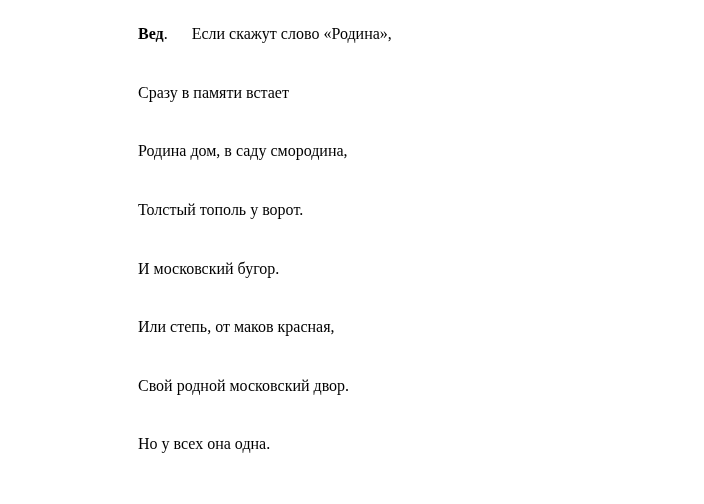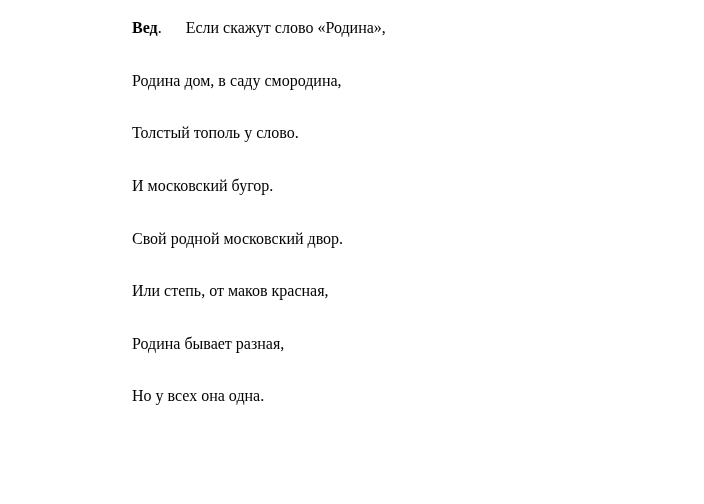--- a/index.html
+++ b/index.html
@@ -17,42 +17,42 @@
     font-size: 16px;
     color: #000000;
   }
   .content {
     position: absolute;
     left: 122px;
     top: 8px;
     right: 20px;
   }
   .line {
-    margin: 10px;
+    margin: 16px;
     padding: 0;
     height: 42.65px;
     line-height: 19px;
     white-space: pre;
     font-family: Liberation Serif, serif;
   }
   .speaker {
     font-weight: bold;
   }
   .tab-gap {
     display: inline-block;
     width: 24px;
   }
 </style>
 </head>
 <body>
 
 <div class="page">
   <div class="content">
     <p class="line"><span class="speaker">Вед</span><span>.</span><span class="tab-gap"></span><span>Если скажут слово «Родина»,</span></p>
+    <p class="line">Сразу в памяти встает</p>
     <p class="line">Родина дом, в саду смородина,</p>
-    <p class="line">Толстый тополь у слово.</p>
+    <p class="line">Толстый тополь у ворот.</p>
     <p class="line">И московский бугор.</p>
+    <p class="line">Или степь, от маков красная,</p>
     <p class="line">Свой родной московский двор.</p>
-    <p class="line">Или степь, от маков красная,</p>
-    <p class="line">Родина бывает разная,</p>
     <p class="line">Но у всех она одна.</p>
   </div>
 </div>
 
 </body></html>

